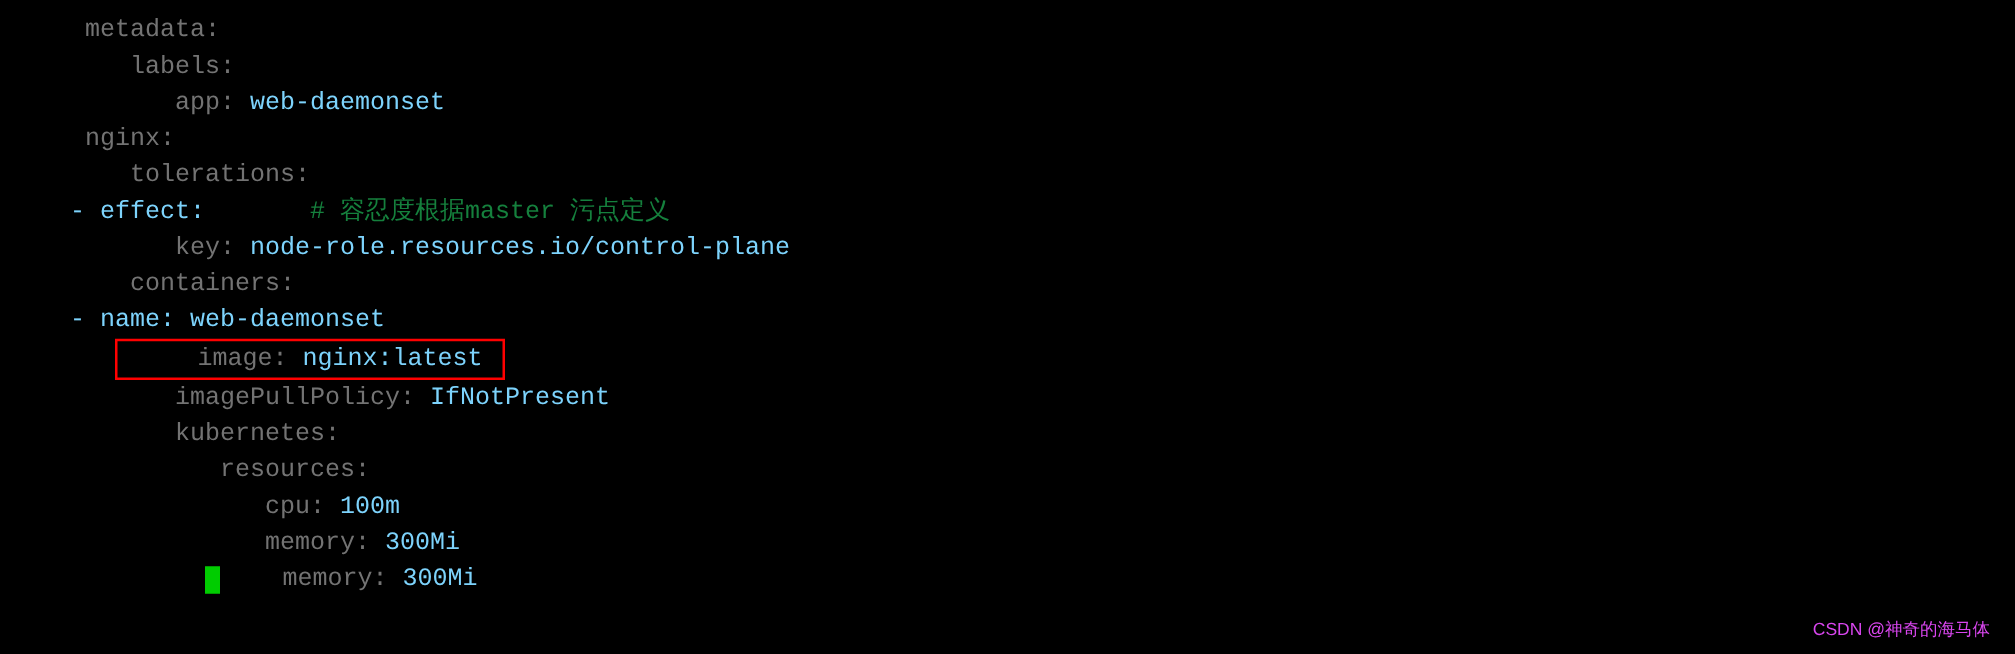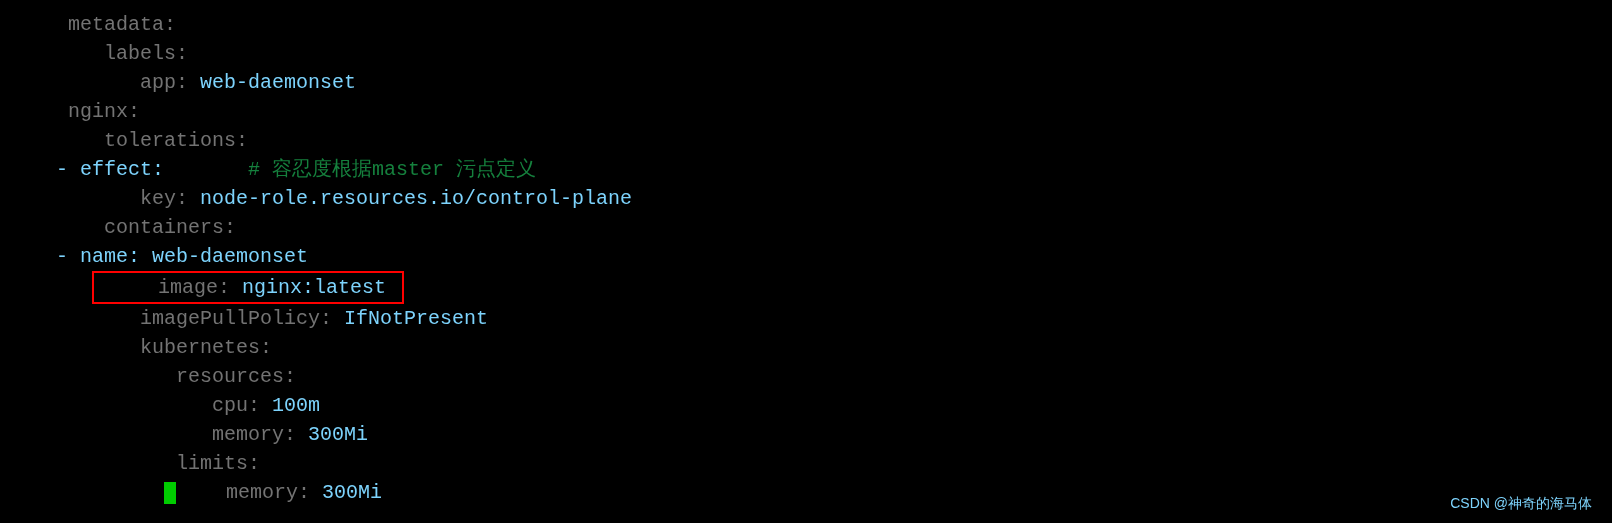--- a/index.html
+++ b/index.html
@@ -48,21 +48,21 @@
       height: 22px;
       background-color: #00cc00;
       vertical-align: middle;
       margin-right: 2px;
     }
 
     .watermark {
       position: absolute;
       bottom: 10px;
       right: 20px;
-      color: #7dd3fc;
+      color: #d946ef;
       font-size: 14px;
       font-family: Arial, sans-serif;
     }
   </style>
 </head>
 <body>
 
 <div class="code-container">
 <div class="line"><span style="display: inline-block; width: 0px;"></span><span class="cyan">metadata:</span></div>
     <div class="line"><span style="display: inline-block; width: 36px;"></span><span class="cyan">labels:</span></div>
@@ -72,17 +72,16 @@
     <div class="line"><span style="display: inline-block; width: 36px;"></span><span class="white">- effect: </span><span class="blue-comment">      # 容忍度根据master 污点定义</span></div>
     <div class="line"><span style="display: inline-block; width: 72px;"></span><span class="cyan">key: </span><span class="white">node-role.resources.io/control-plane</span></div>
     <div class="line"><span style="display: inline-block; width: 36px;"></span><span class="cyan">containers:</span></div>
     <div class="line"><span style="display: inline-block; width: 36px;"></span><span class="white">- name: </span><span class="white">web-daemonset</span></div>
     <div class="line"><span style="display: inline-block; width: 72px;"></span><span class="highlight-box"><span class="cyan">image: </span><span class="white">nginx:latest</span></span></div>
     <div class="line"><span style="display: inline-block; width: 72px;"></span><span class="cyan">imagePullPolicy: </span><span class="white">IfNotPresent</span></div>
     <div class="line"><span style="display: inline-block; width: 72px;"></span><span class="cyan">kubernetes:</span></div>
     <div class="line"><span style="display: inline-block; width: 108px;"></span><span class="cyan">resources:</span></div>
     <div class="line"><span style="display: inline-block; width: 144px;"></span><span class="cyan">cpu: </span><span class="white">100m</span></div>
     <div class="line"><span style="display: inline-block; width: 144px;"></span><span class="cyan">memory: </span><span class="white">300Mi</span></div>
-    <div class="line"><span style="display: inline-block; width: 108px;"></span><span class="cyan">limits:</span></div>
     <div class="line"><span style="display: inline-block; width: 144px;"></span><span class="cursor-block"></span><span class="cyan">memory: </span><span class="white">300Mi</span></div>
   </div>
 
 <div class="watermark">CSDN @神奇的海马体</div>
 
 </body></html>

